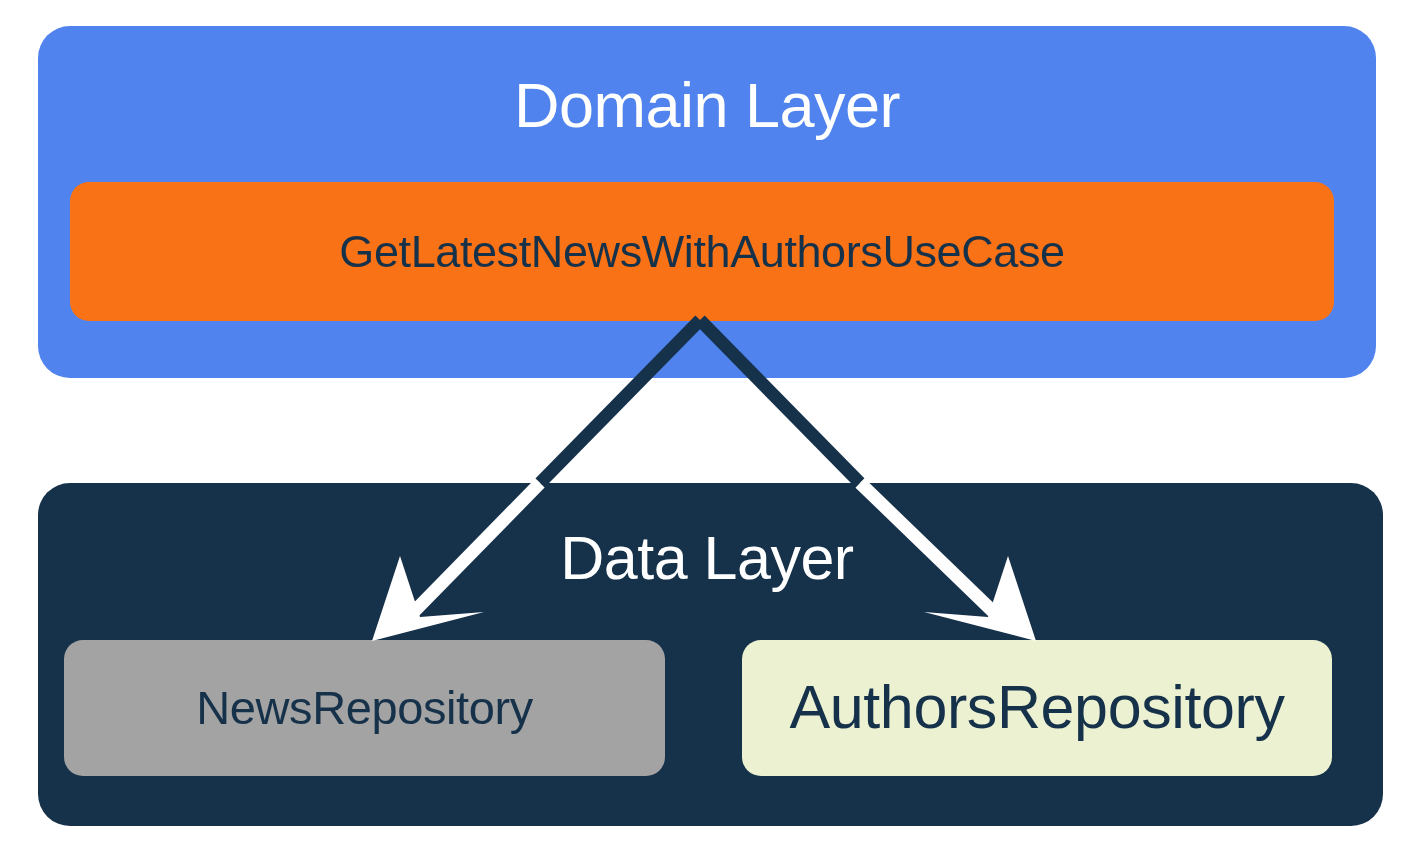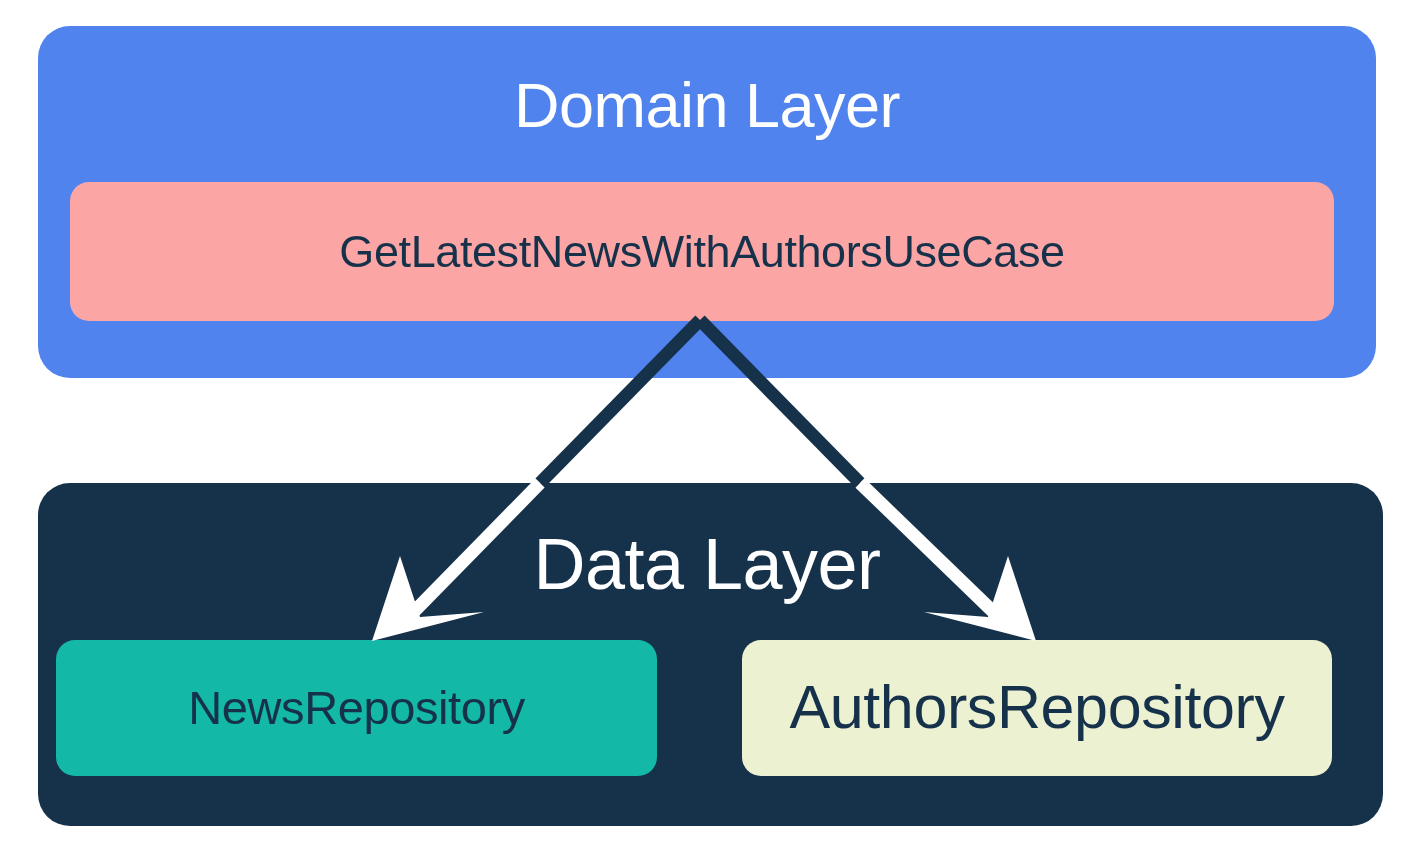--- a/index.html
+++ b/index.html
@@ -59,21 +59,21 @@
     white-space: nowrap;
   }
 
   #domain-layer-title {
     top: 74px;
     font-size: 63px;
   }
 
   #data-layer-title {
     top: 528px;
-    font-size: 72px;
+    font-size: 61px;
   }
 
   
   .component-box {
     position: absolute;
     box-sizing: border-box;
     display: flex;
     align-items: center;
     justify-content: center;
     border-radius: 19px;
@@ -87,32 +87,32 @@
     line-height: 1.1;
     white-space: nowrap;
     text-align: center;
   }
 
   #usecase-box {
     left: 70px;
     top: 182px;
     width: 1264px;
     height: 139px;
-    background: #fca5a5;
+    background: #f97316;
   }
   #usecase-box .component-label {
     font-size: 45px;
   }
 
   #news-repository-box {
-    left: 56px;
+    left: 64px;
     top: 640px;
     width: 601px;
     height: 136px;
-    background: #14b8a6;
+    background: #a3a3a3;
     align-items: center;
   }
   #news-repository-box .component-label {
     font-size: 47px;
   }
 
   #authors-repository-box {
     left: 742px;
     top: 640px;
     width: 590px;

